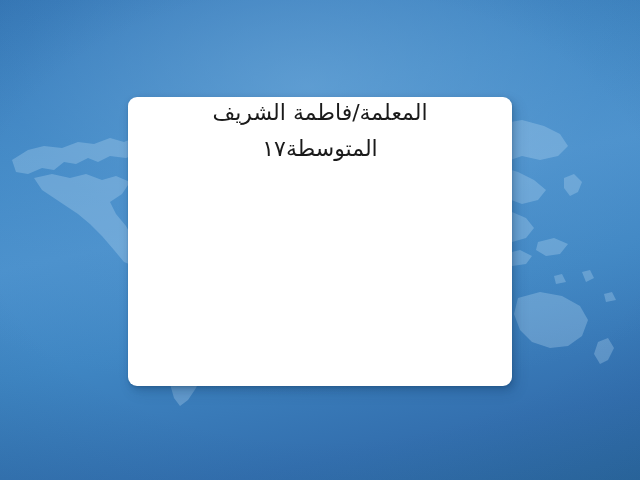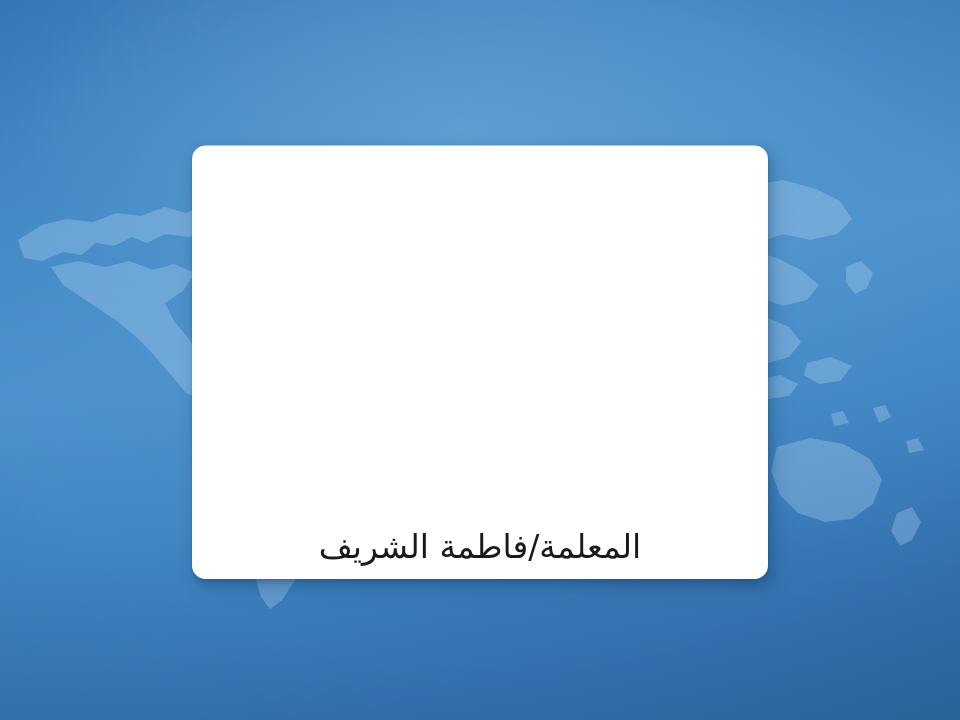--- a/index.html
+++ b/index.html
@@ -73,21 +73,21 @@
     top: 97px;
     width: 384px;
     height: 289px;
     background: #ffffff;
     border-radius: 9px;
     box-shadow:
       0 1px 2px rgba(16,56,96,0.18),
       2px 3px 6px rgba(12,48,86,0.22),
       4px 6px 14px rgba(10,44,80,0.16);
     display: flex;
-    align-items: flex-end;
+    align-items: flex-start;
     justify-content: center;
     overflow: hidden;
   }
 
   .card-text {
     width: 100%;
     text-align: center;
     direction: rtl;
     color: #1a1a1a;
     font-family: "DejaVu Sans", "Liberation Sans", sans-serif;
@@ -164,16 +164,17 @@
                M556,190 L564,188 L568,196 L558,198 Z
                M606,208 L614,206 L618,214 L608,216 Z"></path>
     </svg>
   </div>
 
   <div class="bg-vignette"></div>
 
   <div class="card">
     <div class="card-text">
       <span class="card-line">المعلمة/فاطمة الشريف</span>
+      <span class="card-line">المتوسطة١٧</span>
     </div>
   </div>
 
 </div>
 
 </body></html>

